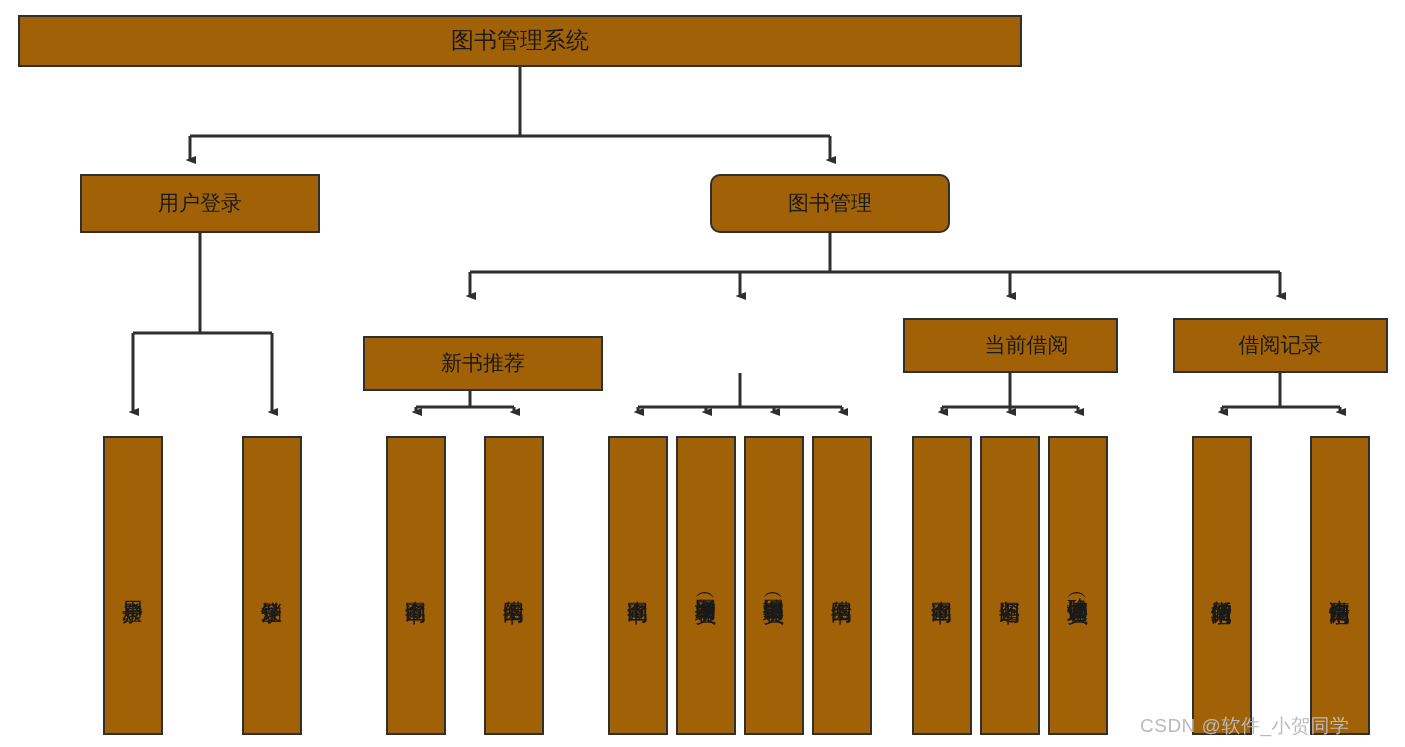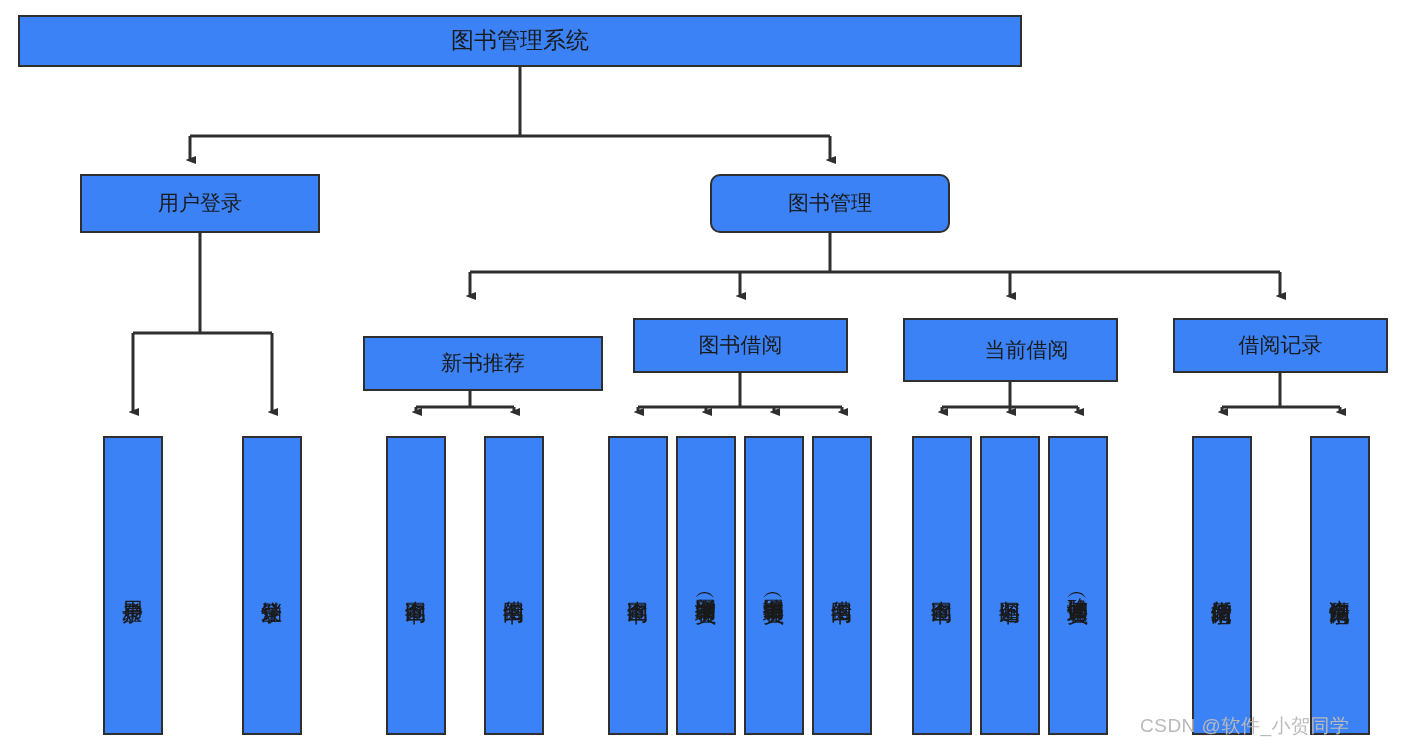--- a/index.html
+++ b/index.html
@@ -22,21 +22,21 @@
     left: 0;
     top: 0;
     width: 1405px;
     height: 747px;
     pointer-events: none;
   }
   .node {
     position: absolute;
     box-sizing: border-box;
     border: 2px solid #2f2f2f;
-    background: #3b82f6;
+    background: #a16207;
     display: flex;
     align-items: center;
     justify-content: center;
     color: #1a1a1a;
   }
   .node .label {
     display: block;
     text-align: center;
     line-height: 1.18;
   }
@@ -130,24 +130,21 @@
   <div class="node node-l2" style="left:80px; top:174px; width:240px; height:59px;">
     <span class="label">用户登录</span>
   </div>
   <div class="node node-l2" style="left:710px; top:174px; width:240px; height:59px;border-radius:10px;">
     <span class="label">图书管理</span>
   </div>
 
   <div class="node node-l3" style="left:363px; top:336px; width:240px; height:55px;">
     <span class="label">新书推荐</span>
   </div>
-  <div class="node node-l3" style="left:633px; top:318px; width:215px; height:55px;">
-    <span class="label">图书借阅</span>
-  </div>
-  <div class="node node-l3" style="left:903px; top:318px; width:215px; height:64px;padding-left:32px;">
+  <div class="node node-l3" style="left:903px; top:318px; width:215px; height:55px;padding-left:32px;">
     <span class="label">当前借阅</span>
   </div>
   <div class="node node-l3" style="left:1173px; top:318px; width:215px; height:55px;">
     <span class="label">借阅记录</span>
   </div>
 
   <div class="node node-leaf" style="left:103px; top:436px; width:60px; height:299px;">
     <span class="label">用户登录</span>
   </div>
   <div class="node node-leaf" style="left:242px; top:436px; width:60px; height:299px;">

